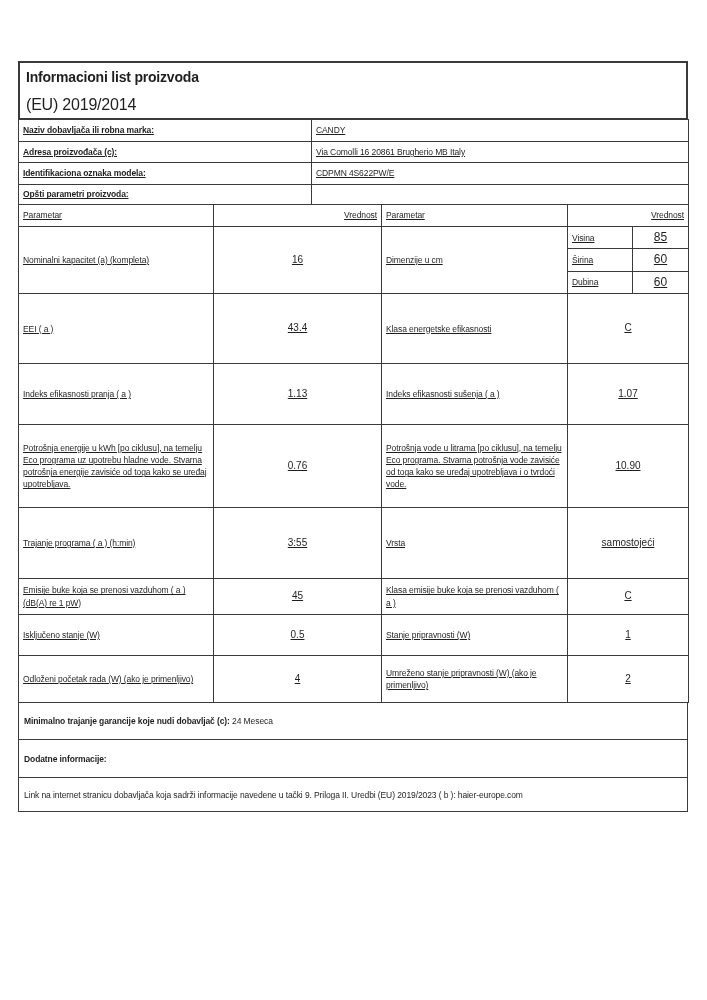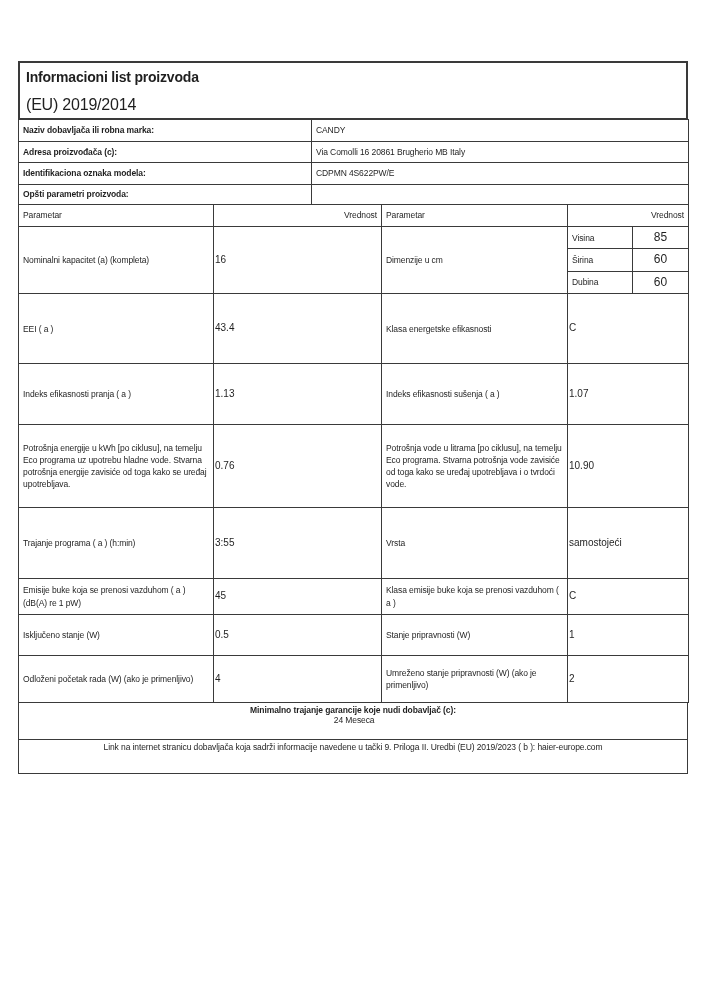--- a/index.html
+++ b/index.html
@@ -37,33 +37,35 @@
     font-size: 16px;
     font-weight: normal;
     margin-top: 11px;
     letter-spacing: -0.2px;
   }
   table {
     border-collapse: collapse;
     table-layout: fixed;
     width: 670px;
     margin-top: -1px;
+    text-decoration: underline;
   }
   td {
     border: 1px solid #3a3a3a;
     font-size: 8.5px;
     letter-spacing: -0.1px;
     vertical-align: middle;
     padding: 2px 4px;
     line-height: 1.45;
     background: #fff;
     overflow: hidden;
   }
   .top-table td.lbl { font-weight: bold; }
   td.val-center {
+    text-align: center;
     font-size: 10px;
     letter-spacing: 0;
     padding: 2px 1px;
   }
   td.dim-val {
     text-align: center;
     font-size: 12px;
     letter-spacing: 0;
     padding: 2px 1px;
   }
@@ -71,21 +73,20 @@
   .hdr .hdr-val { text-align: right; }
   .footer-row {
     border: 1px solid #3a3a3a;
     margin-top: -1px;
     display: flex;
     align-items: center;
     padding: 2px 5px;
     font-size: 8.5px;
     letter-spacing: -0.1px;
     background: #fff;
-    flex-direction: column;
   }
   .footer-row.bold { font-weight: bold; }
   .warranty-value { font-weight: normal; white-space: pre; }
 </style>
 </head>
 <body>
 
 <div class="sheet">
   <div class="doc">
 
@@ -199,18 +200,21 @@
         <td>Umreženo stanje pripravnosti (W)  (ako je primenljivo)</td>
         <td class="val-center" colspan="2">2</td>
       </tr>
     </tbody>
       </table>
 
     <div class="footer-row bold" style="height:38px">
       <span>Minimalno trajanje garancije koje nudi dobavljač (c):</span>
         <span class="warranty-value"> 24 Meseca</span>
     </div>
+    <div class="footer-row bold" style="height:39px">
+      <span>Dodatne informacije:</span>
+    </div>
     <div class="footer-row" style="height:35px">
       <span>Link na internet stranicu dobavljača koja sadrži informacije navedene u tački 9. Priloga II. Uredbi (EU) 2019/2023 ( b ): haier-europe.com</span>
     </div>
 
   </div>
 </div>
 
 </body></html>

